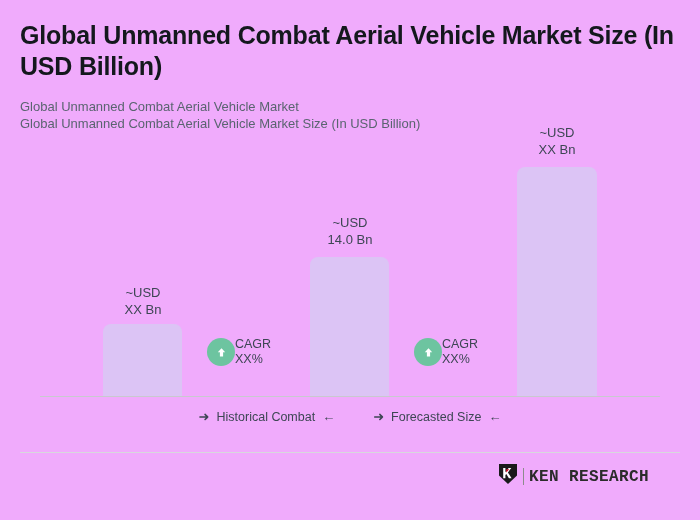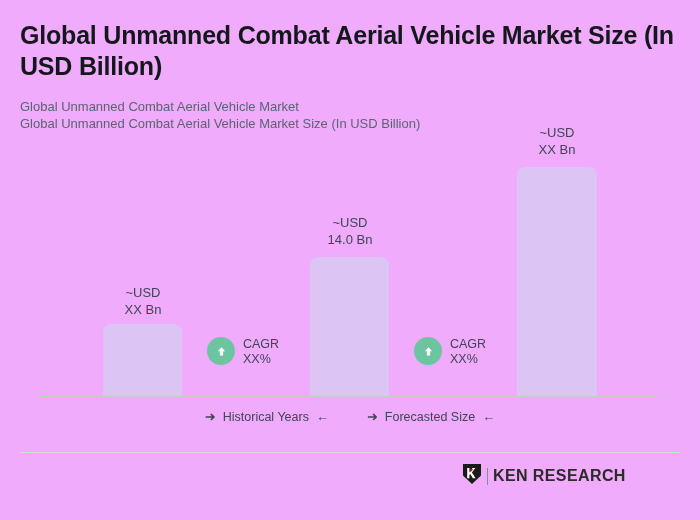--- a/index.html
+++ b/index.html
@@ -68,22 +68,22 @@
     line-height: 17px;
     color: #3d4654;
     text-align: center;
     white-space: pre-line;
   }
 
   
   .cagr {
     position: absolute;
     display: flex;
-    align-items: flex-start;
-    gap: 8px;
+    align-items: flex-end;
+    gap: 0;
   }
   .cagr-circle {
     width: 28px;
     height: 28px;
     border-radius: 50%;
     background: #6dc4a0;
     display: flex;
     align-items: center;
     justify-content: center;
     flex: 0 0 auto;
@@ -126,25 +126,26 @@
   }
   #sources {
     position: absolute;
     left: 20px;
     top: 466px;
     font-size: 12.5px;
     color: #4a5360;
   }
   #logo {
     position: absolute;
-    left: 462px;
+    left: 498px;
     top: 463px;
     display: flex;
     align-items: center;
     gap: 5px;
+    font-family: Liberation Mono, monospace;
   }
   #logo-wordmark {
     font-size: 16px;
     font-weight: bold;
     letter-spacing: 0.4px;
     color: #2b2b2b;
     line-height: 18px;
   }
   #logo-divider {
     width: 1px;
@@ -196,21 +197,21 @@
 
     <div class="bar-label" style="left:517px; top:124px; width:80px;">~USD
 XX Bn</div>
     <div class="bar" style="left:517px; top:167px; width:80px; height:229px;"></div>
 
   </div>
 
   <div id="years">
     <div class="year-group">
       <span class="year-arrow">➜</span>
-      <span>Historical Years</span>
+      <span>Historical Combat</span>
       <span class="year-arrow">←</span>
     </div>
     <div class="year-group">
       <span class="year-arrow">➜</span>
       <span>Forecasted Size</span>
       <span class="year-arrow">←</span>
     </div>
   </div>
 
   <div id="footer-divider"></div>

